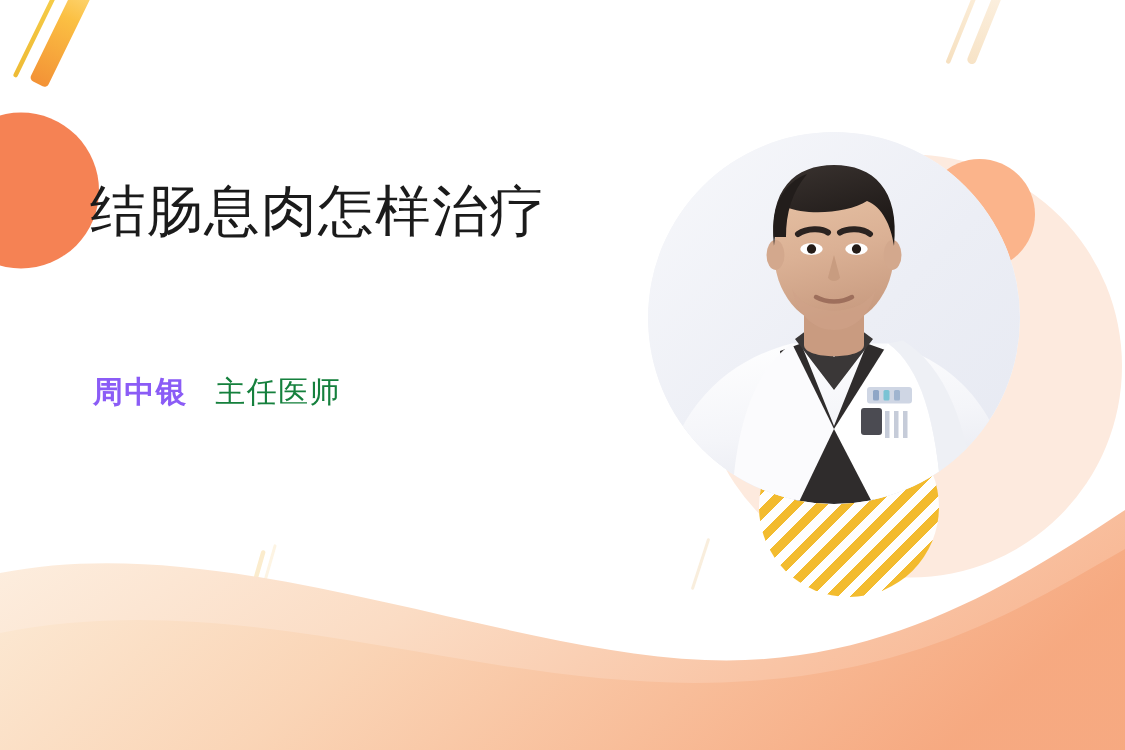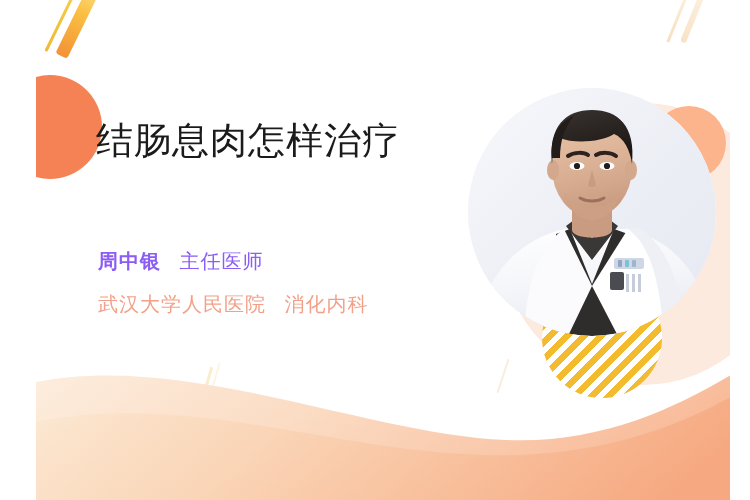--- a/index.html
+++ b/index.html
@@ -4,24 +4,23 @@
 <style>
   html,body{margin:0;padding:0;}
   body{
     width:750px;height:500px;
     background:#ffffff;
     font-family:"Liberation Sans","DejaVu Sans",sans-serif;
     overflow:hidden;
   }
   #card{
     position:relative;
-    width:694px;height:500px;
+    width:750px;height:500px;
     background:#ffffff;
     overflow:hidden;
-    margin-left:36px;
   }
 
   
   .deco{position:absolute;pointer-events:none;}
 
   
   #stripe-thin{
     left:40px;top:-14px;
     width:3px;height:72px;
     background:linear-gradient(180deg,#f7d14e 0%,#f2c23c 60%,#eebb35 100%);
@@ -131,21 +130,21 @@
     white-space:nowrap;
   }
   #doctor-line{
     position:absolute;left:62px;top:248px;
     white-space:nowrap;
   }
   #doctor-name{
     font-size:20px;font-weight:bold;color:#8b5cf6;letter-spacing:1px;
   }
   #doctor-title{
-    font-size:20px;font-weight:400;color:#8b5cf6;letter-spacing:1px;
+    font-size:20px;font-weight:400;color:#15803d;letter-spacing:1px;
     margin-left:14px;
   }
   #affil-line{
     position:absolute;left:62px;top:291px;
     white-space:nowrap;
   }
   #hospital,#department{
     font-size:20px;font-weight:400;color:#f2a188;letter-spacing:1px;
   }
   #department{margin-left:14px;}
@@ -271,18 +270,14 @@
 
   <div id="text-block">
     <h1 id="title">结肠息肉怎样治疗</h1>
   </div>
 
   <div id="doctor-line">
     <span id="doctor-name">周中银</span>
     <span id="doctor-title">主任医师</span>
   </div>
 
-  <div id="affil-line">
-    <span id="hospital">武汉大学人民医院</span>
-    <span id="department">消化内科</span>
-  </div>
 
 </div>
 
 </body></html>

